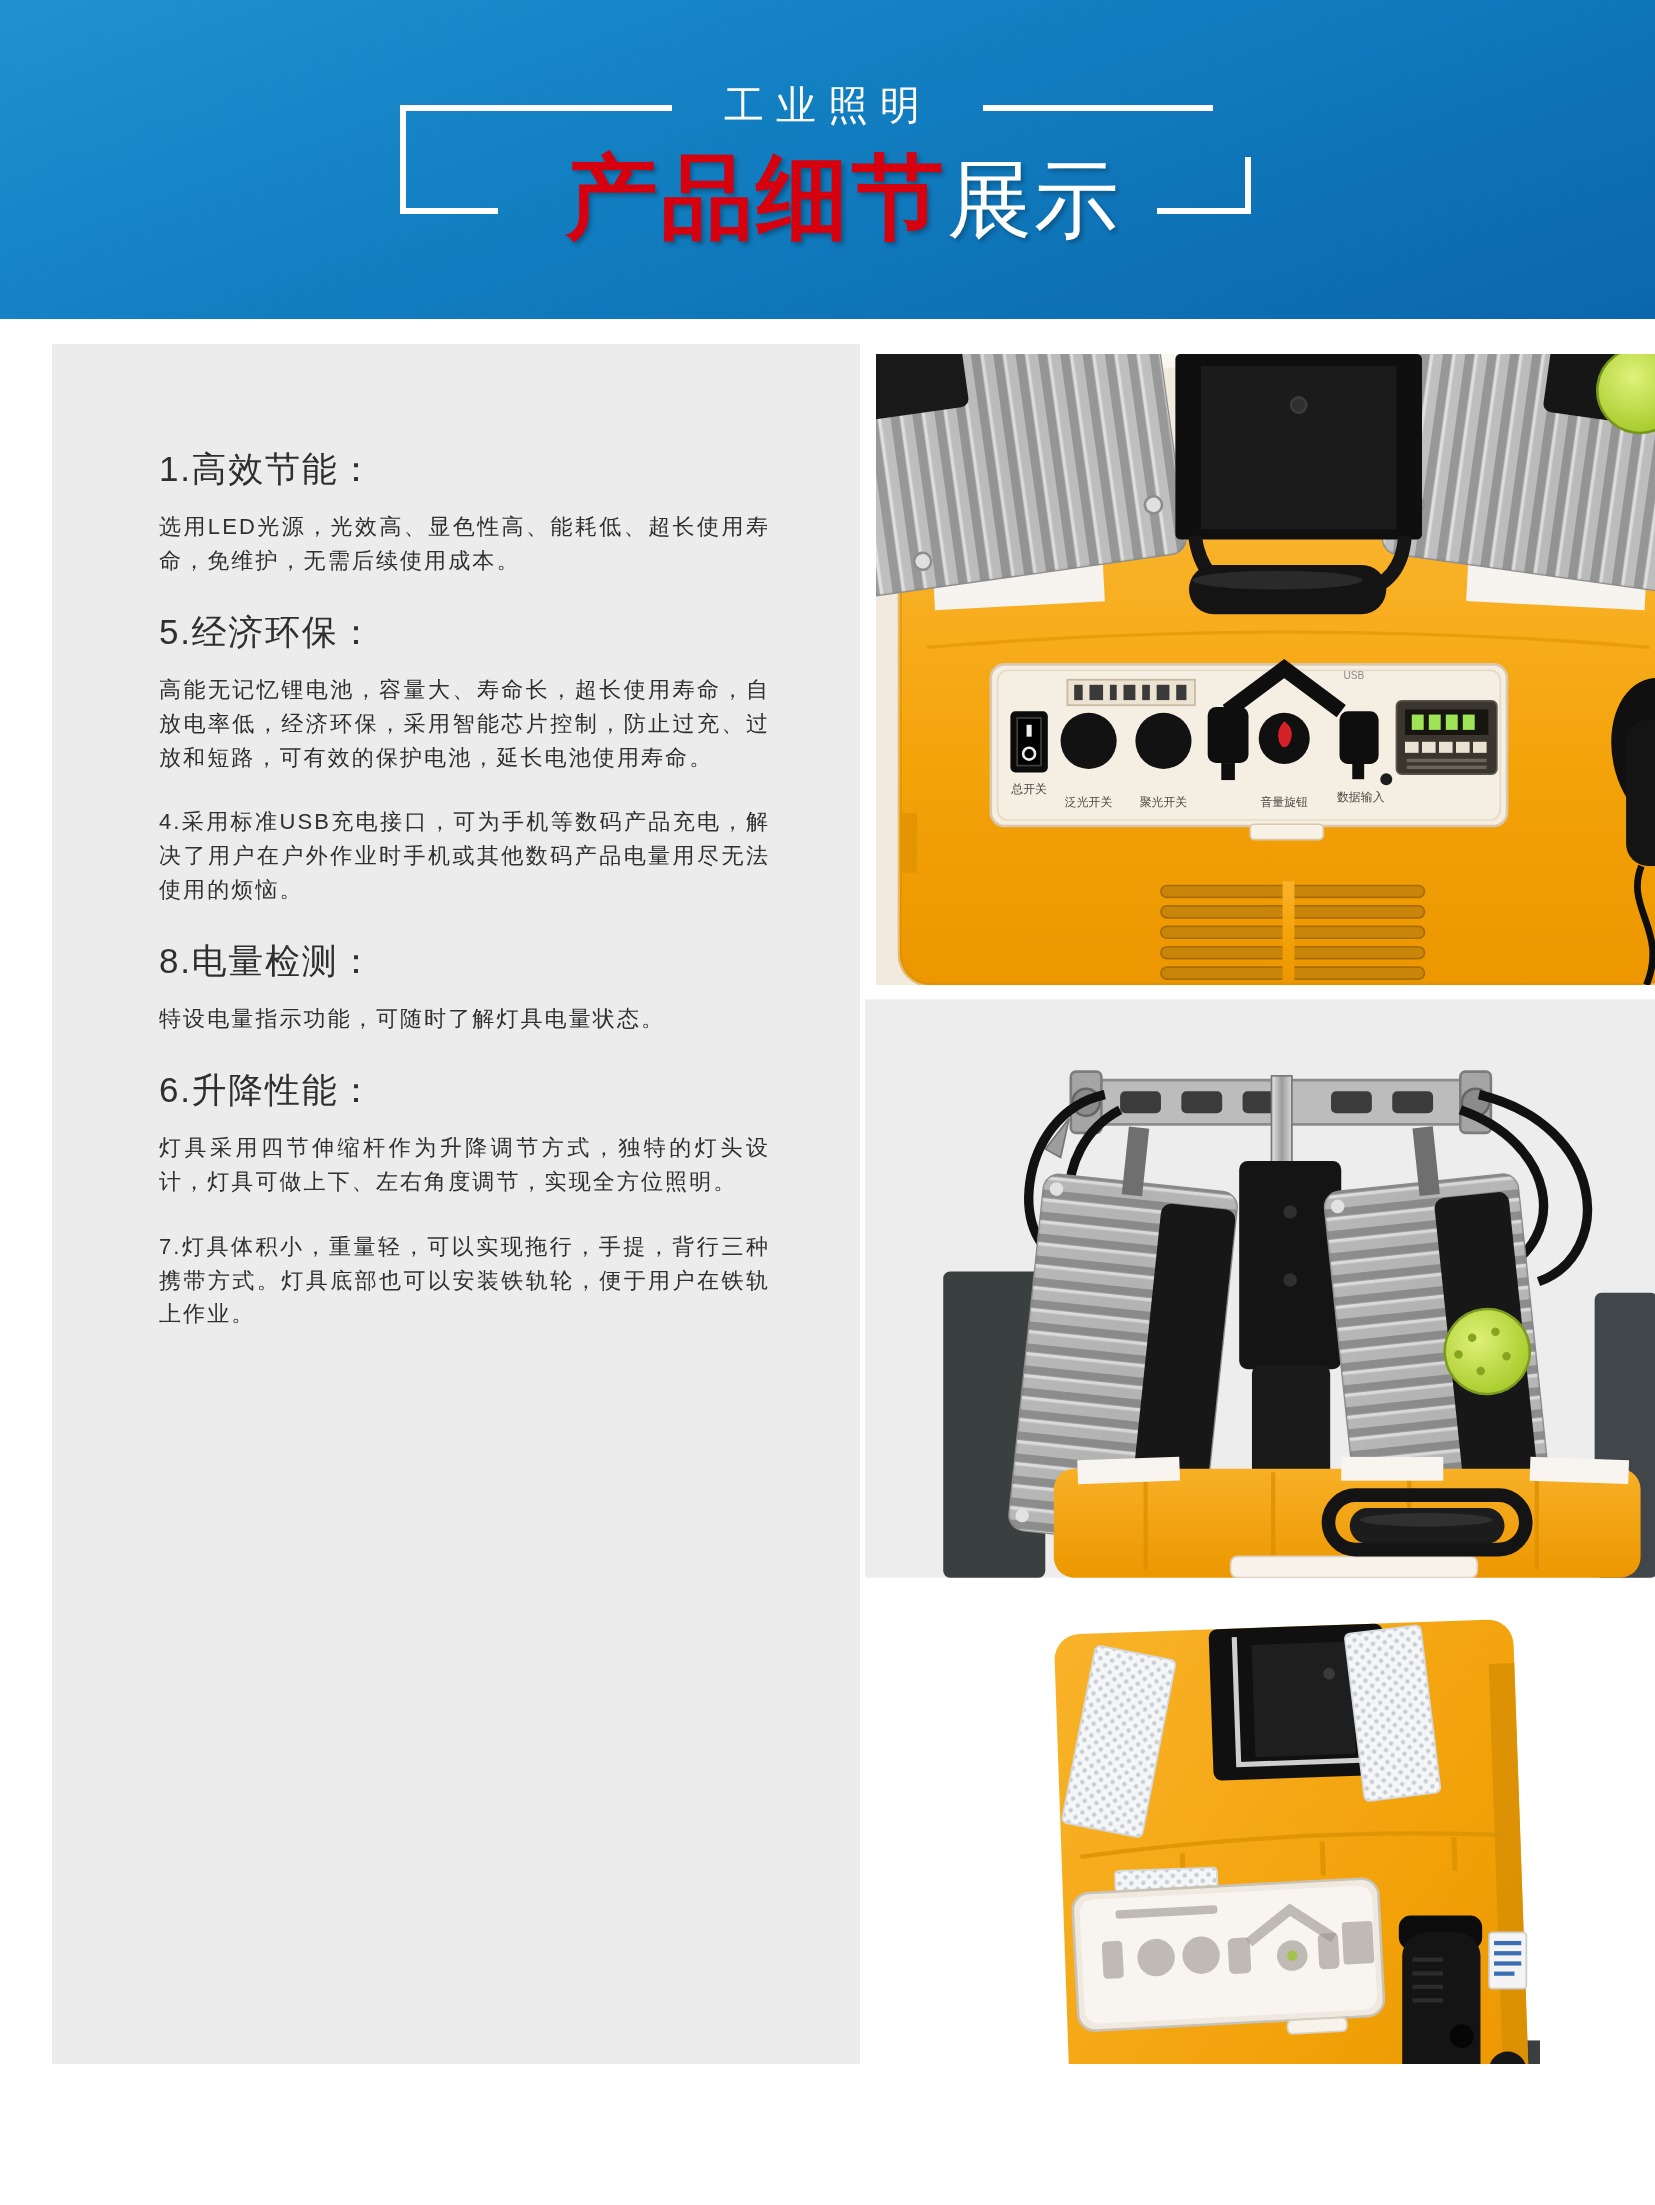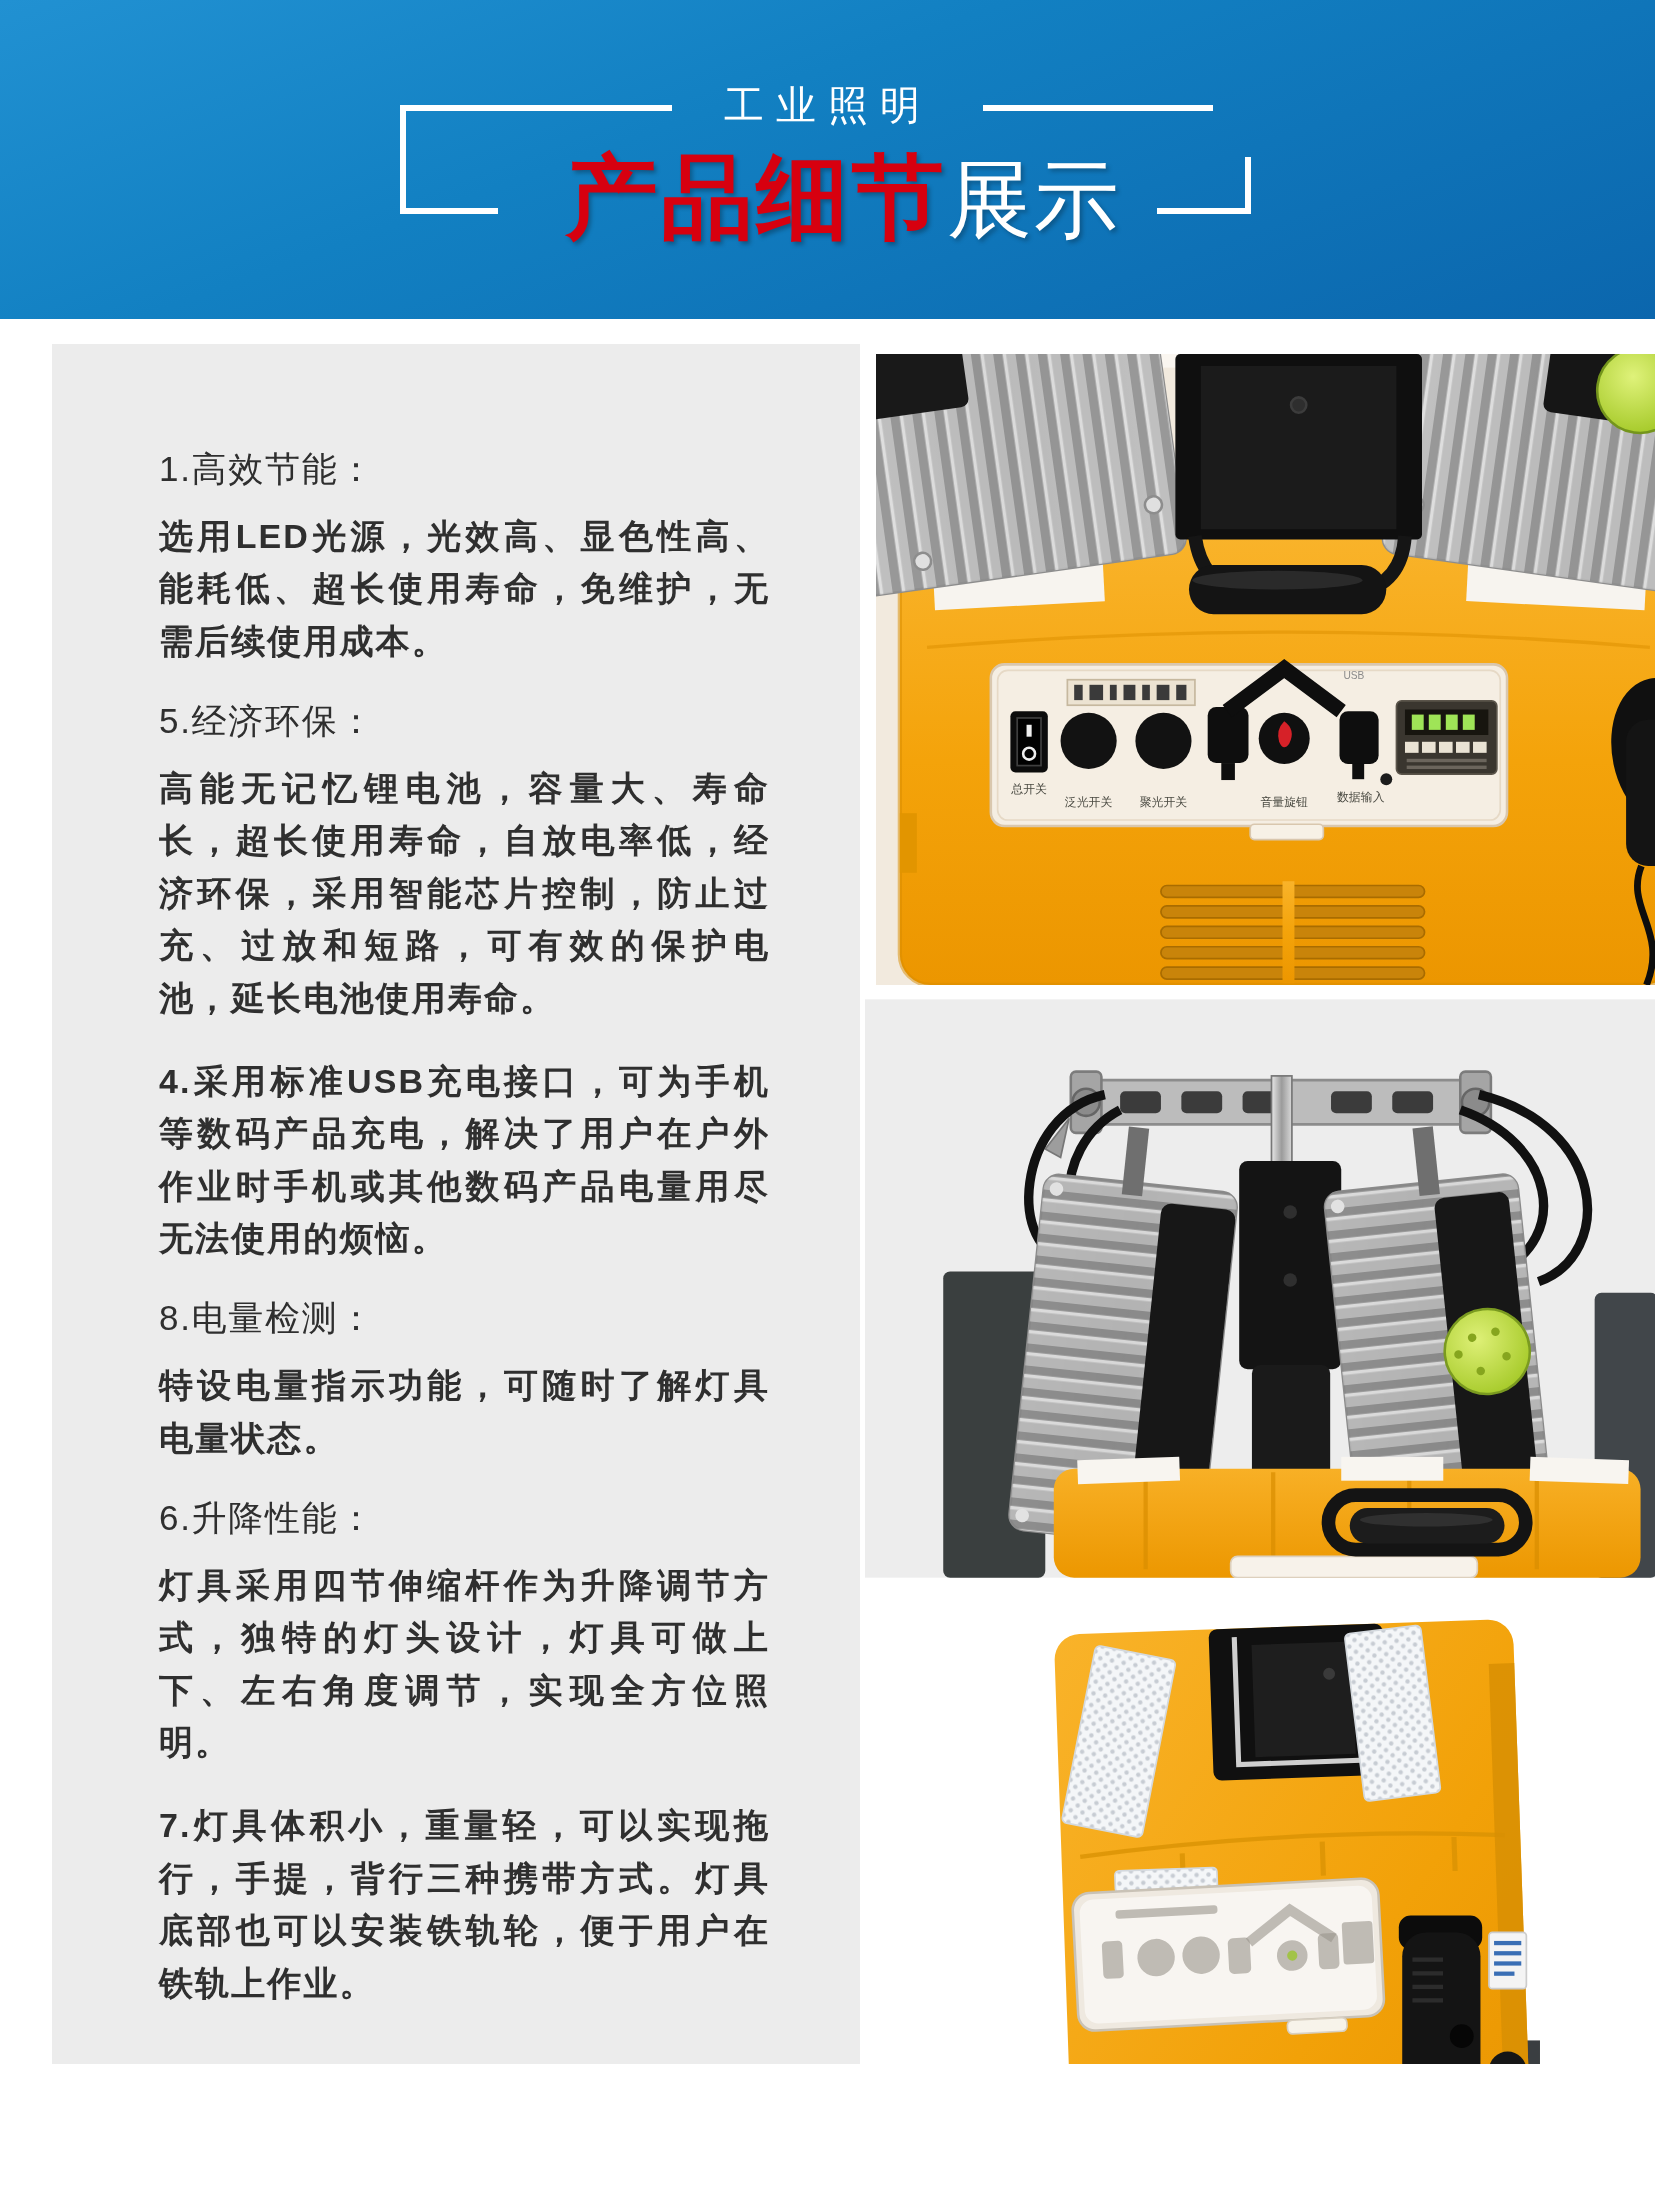--- a/index.html
+++ b/index.html
@@ -19,21 +19,21 @@
     text-shadow:2.6px 3.4px 4.3px rgba(0,0,0,.25);}
 
   
   .text-panel{position:absolute;left:8px;top:344px;width:808px;height:1862px;
     background:var(--content-bg,#ececec);box-sizing:border-box;
     padding:102px 90px 16px 107px;margin-left:44px;}
   .feature{margin:0;}
   .feature-heading{font-size:35px;font-weight:400;color:var(--text-color,#2f2f2f);
     margin:0 0 17px 0;letter-spacing:1.7px;}
   .feature-heading:empty{display:none;}
-  .feature-body{font-size:34px;font-weight:700;color:var(--text-color,#2f2f2f);
+  .feature-body{font-size:22px;font-weight:400;color:var(--text-color,#2f2f2f);
     line-height:1.54;letter-spacing:2.1px;text-align:justify;margin:0 0 31px 0;}
 
   
   .photo{position:absolute;display:block;}
   .photo svg{display:block;width:100%;height:100%;}
   .photo-1{left:836px;top:340px;width:819px;height:631px;}
   .photo-2{left:825px;top:985px;width:830px;height:579px;}
   .photo-3{left:821px;top:1580px;width:835px;height:625px;}
   .svg-label{font-family:"Liberation Sans","DejaVu Sans",sans-serif;}
 </style>

